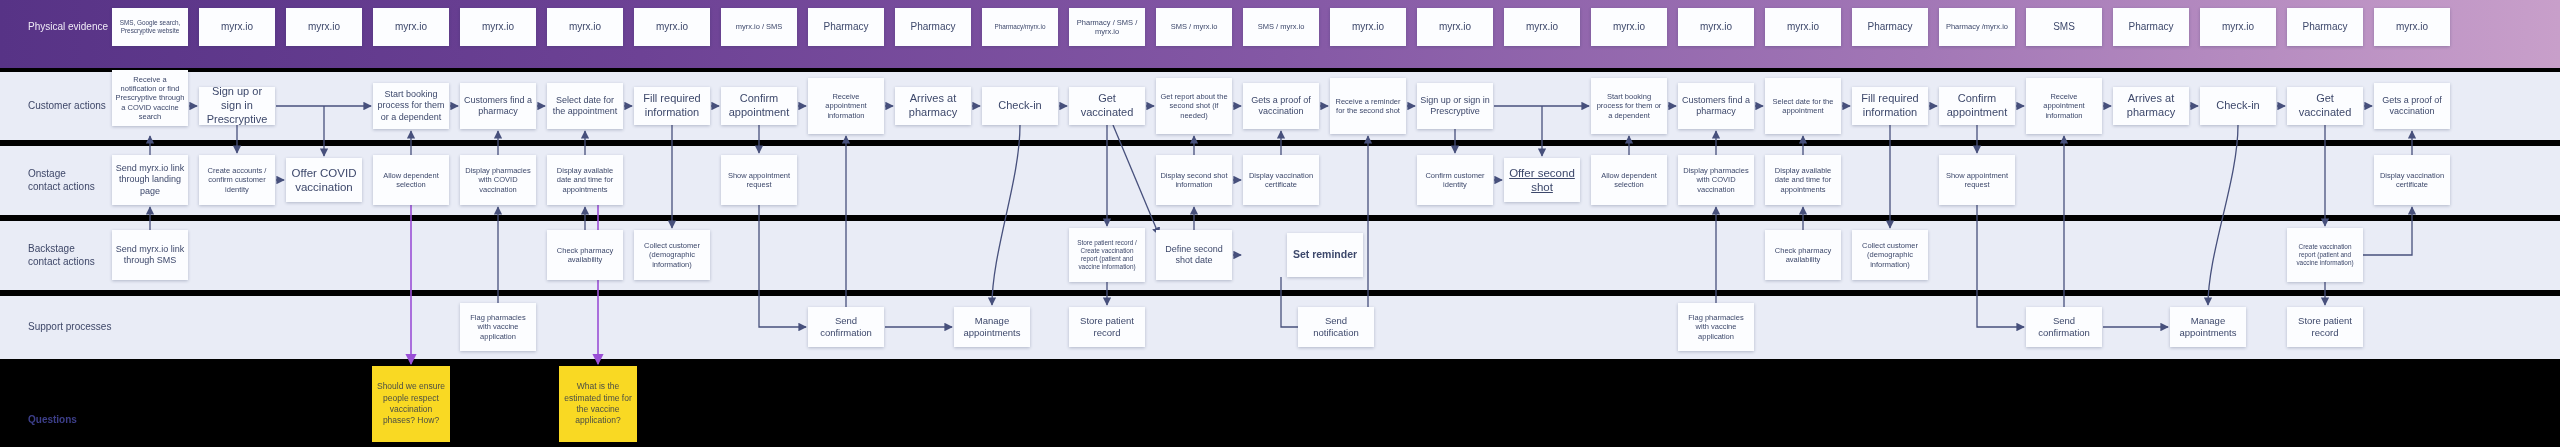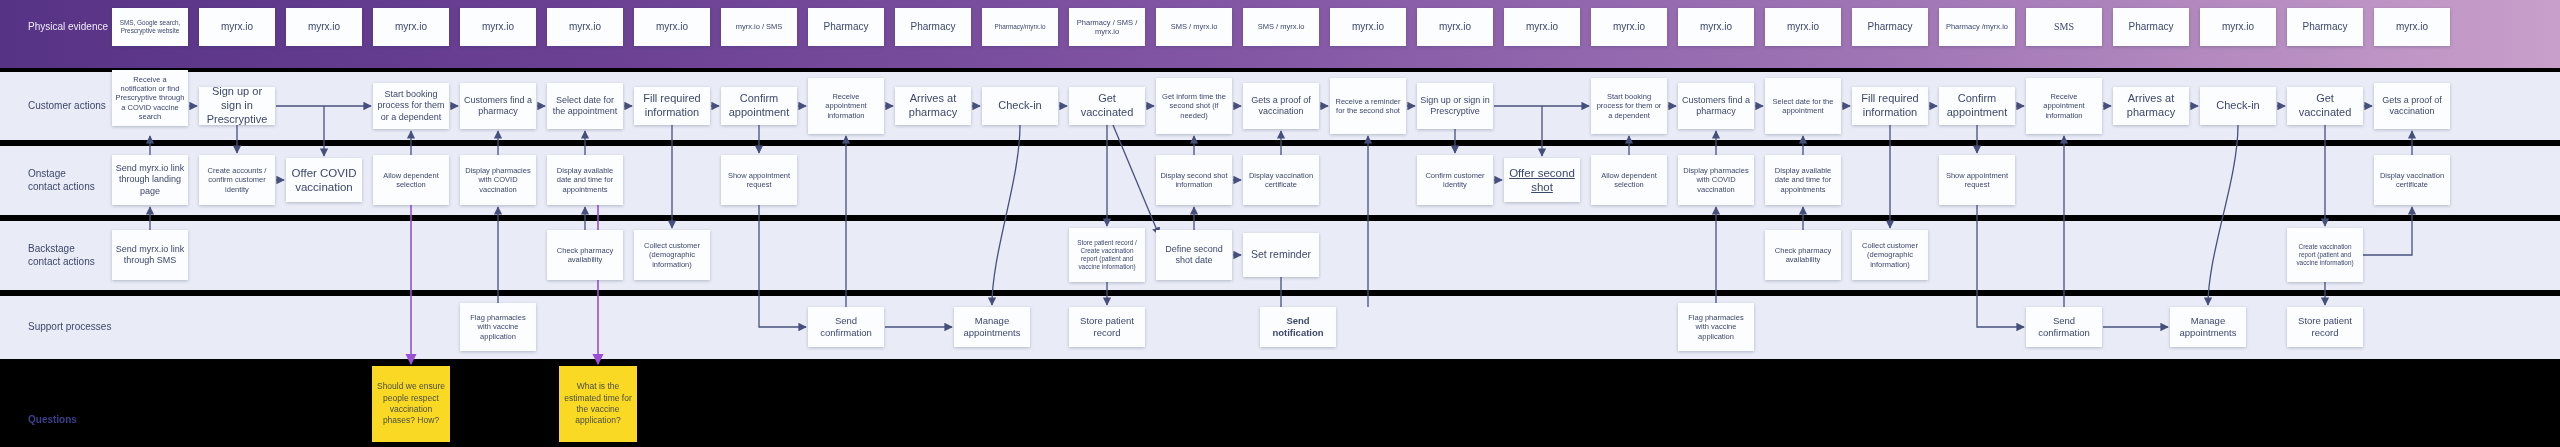--- a/index.html
+++ b/index.html
@@ -147,37 +147,37 @@
     <div class="box row-physical s" style="left: 1156px; top: 8px; width: 76px; height: 38px;">SMS / myrx.io</div>
     <div class="box row-physical s" style="left: 1243px; top: 8px; width: 76px; height: 38px;">SMS / myrx.io</div>
     <div class="box row-physical m" style="left: 1330px; top: 8px; width: 76px; height: 38px;">myrx.io</div>
     <div class="box row-physical m" style="left: 1417px; top: 8px; width: 76px; height: 38px;">myrx.io</div>
     <div class="box row-physical m" style="left: 1504px; top: 8px; width: 76px; height: 38px;">myrx.io</div>
     <div class="box row-physical m" style="left: 1591px; top: 8px; width: 76px; height: 38px;">myrx.io</div>
     <div class="box row-physical m" style="left: 1678px; top: 8px; width: 76px; height: 38px;">myrx.io</div>
     <div class="box row-physical m" style="left: 1765px; top: 8px; width: 76px; height: 38px;">myrx.io</div>
     <div class="box row-physical m" style="left: 1852px; top: 8px; width: 76px; height: 38px;">Pharmacy</div>
     <div class="box row-physical s" style="left: 1939px; top: 8px; width: 76px; height: 38px;">Pharmacy /myrx.io</div>
-    <div class="box row-physical m" style="left: 2026px; top: 8px; width: 76px; height: 38px; font-family: Liberation Serif, serif;">SMS</div>
+    <div class="box row-physical m" style="left: 2026px; top: 8px; width: 76px; height: 38px;">SMS</div>
     <div class="box row-physical m" style="left: 2113px; top: 8px; width: 76px; height: 38px;">Pharmacy</div>
     <div class="box row-physical m" style="left: 2200px; top: 8px; width: 76px; height: 38px;">myrx.io</div>
     <div class="box row-physical m" style="left: 2287px; top: 8px; width: 76px; height: 38px;">Pharmacy</div>
     <div class="box row-physical m" style="left: 2374px; top: 8px; width: 76px; height: 38px;">myrx.io</div>
     <div class="box row-customer s" style="left: 112px; top: 70px; width: 76px; height: 56px;">Receive a notification or find Prescryptive through a COVID vaccine search</div>
     <div class="box row-customer l" style="left: 199px; top: 87px; width: 76px; height: 38px;">Sign up or sign in Prescryptive</div>
     <div class="box row-customer m" style="left: 373px; top: 83px; width: 76px; height: 46px;">Start booking process for them or a dependent</div>
     <div class="box row-customer m" style="left: 460px; top: 83px; width: 76px; height: 46px;">Customers find a pharmacy</div>
     <div class="box row-customer m" style="left: 547px; top: 83px; width: 76px; height: 46px;">Select date for the appointment</div>
     <div class="box row-customer l" style="left: 634px; top: 87px; width: 76px; height: 38px;">Fill required information</div>
     <div class="box row-customer l" style="left: 721px; top: 87px; width: 76px; height: 38px;">Confirm appointment</div>
     <div class="box row-customer s" style="left: 808px; top: 78px; width: 76px; height: 56px;">Receive appointment information</div>
     <div class="box row-customer l" style="left: 895px; top: 87px; width: 76px; height: 38px;">Arrives at pharmacy</div>
     <div class="box row-customer l" style="left: 982px; top: 87px; width: 76px; height: 38px;">Check-in</div>
     <div class="box row-customer l" style="left: 1069px; top: 87px; width: 76px; height: 38px;">Get vaccinated</div>
-    <div class="box row-customer s" style="left: 1156px; top: 78px; width: 76px; height: 56px;">Get inform time the second shot (if needed)</div>
+    <div class="box row-customer s" style="left: 1156px; top: 78px; width: 76px; height: 56px;">Get report about the second shot (if needed)</div>
     <div class="box row-customer m" style="left: 1243px; top: 83px; width: 76px; height: 46px;">Gets a proof of vaccination</div>
     <div class="box row-customer s" style="left: 1330px; top: 78px; width: 76px; height: 56px;">Receive a reminder for the second shot</div>
     <div class="box row-customer m" style="left: 1417px; top: 83px; width: 76px; height: 46px;">Sign up or sign in Prescryptive</div>
     <div class="box row-customer s" style="left: 1591px; top: 78px; width: 76px; height: 56px;">Start booking process for them or a dependent</div>
     <div class="box row-customer m" style="left: 1678px; top: 83px; width: 76px; height: 46px;">Customers find a pharmacy</div>
     <div class="box row-customer s" style="left: 1765px; top: 78px; width: 76px; height: 56px;">Select date for the appointment</div>
     <div class="box row-customer l" style="left: 1852px; top: 87px; width: 76px; height: 38px;">Fill required information</div>
     <div class="box row-customer l" style="left: 1939px; top: 87px; width: 76px; height: 38px;">Confirm appointment</div>
     <div class="box row-customer s" style="left: 2026px; top: 78px; width: 76px; height: 56px;">Receive appointment information</div>
     <div class="box row-customer l" style="left: 2113px; top: 87px; width: 76px; height: 38px;">Arrives at pharmacy</div>
@@ -198,28 +198,28 @@
     <div class="box row-onstage s" style="left: 1591px; top: 155px; width: 76px; height: 50px;">Allow dependent selection</div>
     <div class="box row-onstage s" style="left: 1678px; top: 155px; width: 76px; height: 50px;">Display pharmacies with COVID vaccination</div>
     <div class="box row-onstage s" style="left: 1765px; top: 155px; width: 76px; height: 50px;">Display available date and time for appointments</div>
     <div class="box row-onstage s" style="left: 1939px; top: 155px; width: 76px; height: 50px;">Show appointment request</div>
     <div class="box row-onstage s" style="left: 2374px; top: 155px; width: 76px; height: 50px;">Display vaccination certificate</div>
     <div class="box row-backstage m" style="left: 112px; top: 230px; width: 76px; height: 50px;">Send myrx.io link through SMS</div>
     <div class="box row-backstage s" style="left: 547px; top: 230px; width: 76px; height: 50px;">Check pharmacy availability</div>
     <div class="box row-backstage s" style="left: 634px; top: 230px; width: 76px; height: 50px;">Collect customer (demographic information)</div>
     <div class="box row-backstage xs" style="left: 1069px; top: 228px; width: 76px; height: 54px;">Store patient record / Create vaccination report (patient and vaccine information)</div>
     <div class="box row-backstage m" style="left: 1156px; top: 230px; width: 76px; height: 50px;">Define second shot date</div>
-    <div class="box row-backstage l" style="left: 1243px; top: 233px; width: 76px; height: 44px;">Set reminder</div>
+    <div class="box row-backstage l" style="left: 1287px; top: 233px; width: 76px; height: 44px; font-weight: bold;">Set reminder</div>
     <div class="box row-backstage s" style="left: 1765px; top: 230px; width: 76px; height: 50px;">Check pharmacy availability</div>
     <div class="box row-backstage s" style="left: 1852px; top: 230px; width: 76px; height: 50px;">Collect customer (demographic information)</div>
     <div class="box row-backstage xs" style="left: 2287px; top: 228px; width: 76px; height: 54px;">Create vaccination report (patient and vaccine information)</div>
     <div class="box row-support s" style="left: 460px; top: 303px; width: 76px; height: 48px;">Flag pharmacies with vaccine application</div>
     <div class="box row-support m" style="left: 808px; top: 307px; width: 76px; height: 40px;">Send confirmation</div>
     <div class="box row-support m" style="left: 954px; top: 307px; width: 76px; height: 40px;">Manage appointments</div>
     <div class="box row-support m" style="left: 1069px; top: 307px; width: 76px; height: 40px;">Store patient record</div>
-    <div class="box row-support m" style="left: 1260px; top: 307px; width: 76px; height: 40px; font-weight: bold;">Send notification</div>
+    <div class="box row-support m" style="left: 1298px; top: 307px; width: 76px; height: 40px;">Send notification</div>
     <div class="box row-support s" style="left: 1678px; top: 303px; width: 76px; height: 48px;">Flag pharmacies with vaccine application</div>
     <div class="box row-support m" style="left: 2026px; top: 307px; width: 76px; height: 40px;">Send confirmation</div>
     <div class="box row-support m" style="left: 2170px; top: 307px; width: 76px; height: 40px;">Manage appointments</div>
     <div class="box row-support m" style="left: 2287px; top: 307px; width: 76px; height: 40px;">Store patient record</div>
     <div class="box row-questions  sticky" style="left: 559px; top: 366px; width: 78px; height: 76px;">What is the estimated time for the vaccine application?</div>
     <div class="box row-questions  sticky" style="left: 372px; top: 366px; width: 78px; height: 76px;">Should we ensure people respect vaccination phases? How?</div>
   </div>
 
 </body></html>

